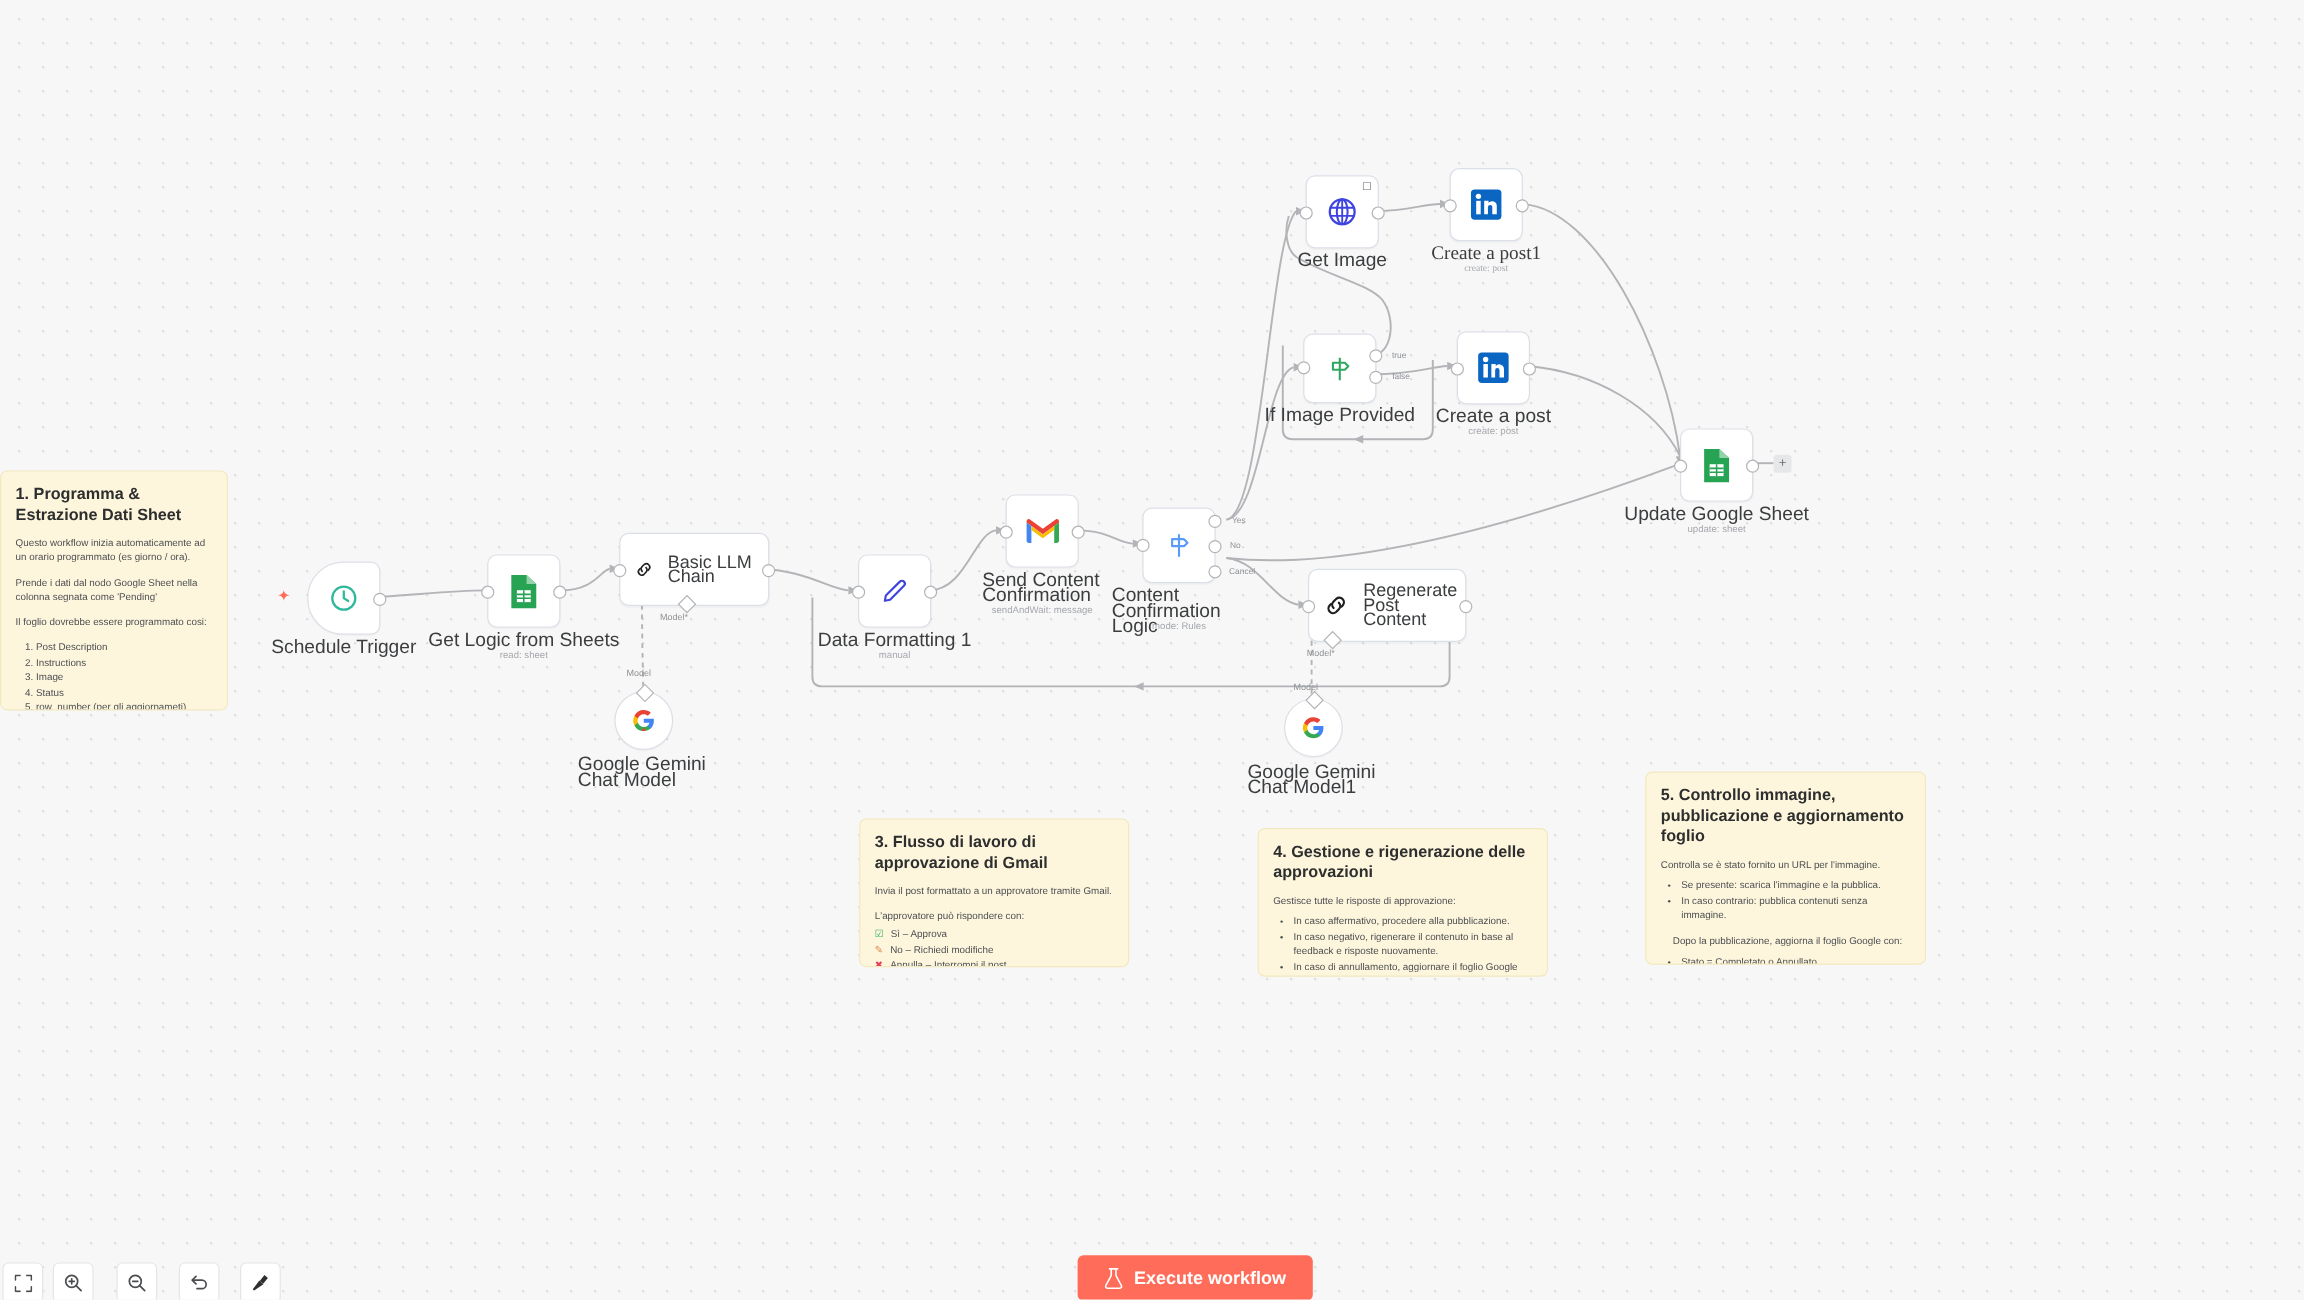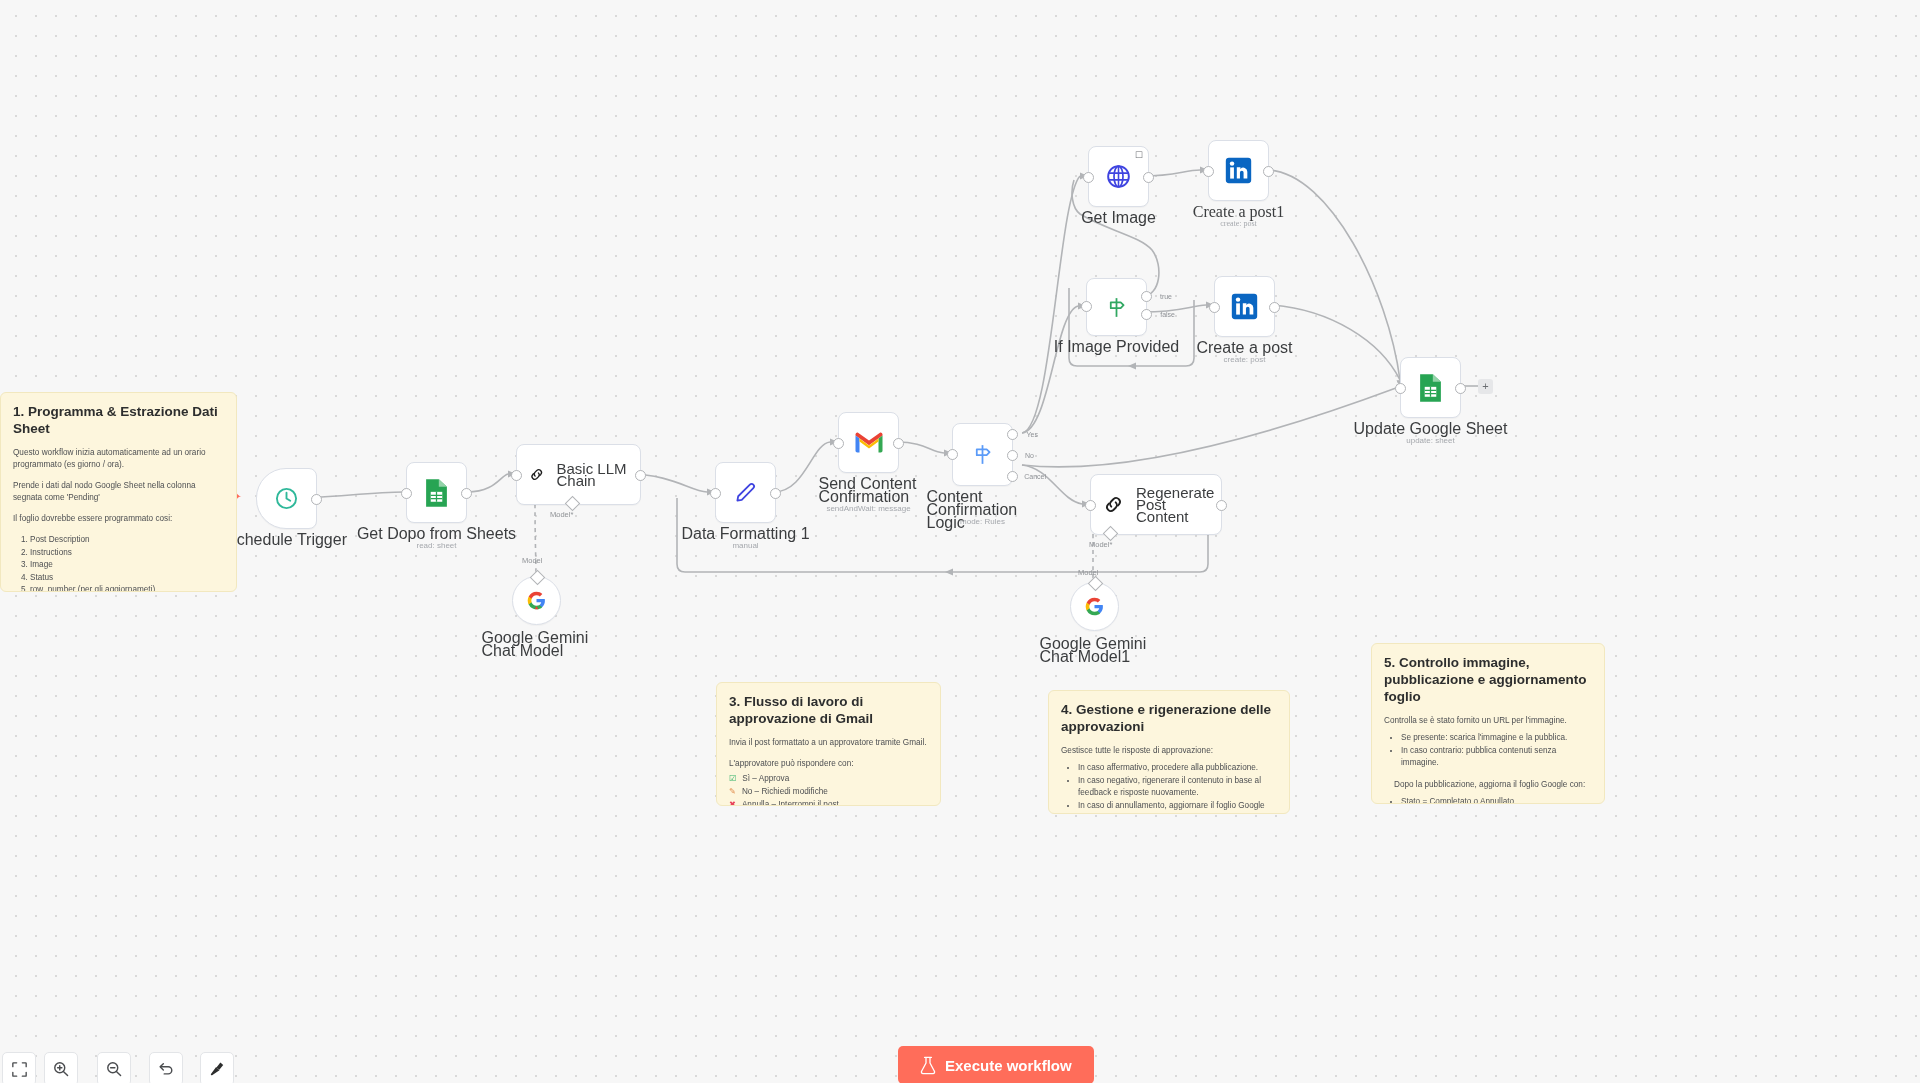--- a/index.html
+++ b/index.html
@@ -160,21 +160,21 @@
     <div class="node-box">
       <svg width="27" height="30" viewBox="0 0 22 26">
         <path d="M2 1 h11 l7 6.6 V25 H2 Z" fill="#27a453"></path>
         <path d="M13 1 l7 6.6 h-7 Z" fill="#94d3a9"></path>
         <rect x="6" y="12" width="10" height="8.6" fill="#fff"></rect>
         <path d="M6 15 h10 M6 17.8 h10 M11 12 v8.6" stroke="#27a453" stroke-width="1.1" fill="none"></path>
       </svg>
       <div class="dot in"></div>
       <div class="dot out"></div>
     </div>
-    <div class="node-label">Get Dopo from Sheets</div>
+    <div class="node-label">Get Logic from Sheets</div>
     <div class="node-sub" style="top:79px;">read: sheet</div>
   </div>
 
   <div class="node" style="left:516px;top:444px;">
     <div class="node-box wide">
       <svg width="21" height="21" viewBox="0 0 24 24">
         <path d="M9.5 14.5 a4.4 4.4 0 0 1 0-6.2 l2.6-2.6 a4.4 4.4 0 0 1 6.2 6.2 l-1.3 1.3" fill="none" stroke="#1f1f1f" stroke-width="2.1" stroke-linecap="round"></path>
         <path d="M14.5 9.5 a4.4 4.4 0 0 1 0 6.2 l-2.6 2.6 a4.4 4.4 0 0 1-6.2-6.2 l1.3-1.3" fill="none" stroke="#1f1f1f" stroke-width="2.1" stroke-linecap="round"></path>
       </svg>
       <div class="wide-title">Basic LLM Chain</div>
@@ -342,21 +342,21 @@
         <path d="M6 15 h10 M6 17.8 h10 M11 12 v8.6" stroke="#27a453" stroke-width="1.1" fill="none"></path>
       </svg>
       <div class="dot in"></div>
       <div class="dot out"></div>
     </div>
     <div class="plus-btn" style="left:78px;top:22px;">+</div>
     <div class="node-label">Update Google Sheet</div>
     <div class="node-sub" style="top:79px;">update: sheet</div>
   </div>
 
-  <div class="sticky" style="left:0px;top:392px;width:237px;height:200px;">
+  <div class="sticky" style="left:0px;top:392px;width:190px;height:200px;">
     <h3>1. Programma &amp; Estrazione Dati Sheet</h3>
     <p>Questo workflow inizia automaticamente ad un orario programmato (es giorno / ora).</p>
     <p>Prende i dati dal nodo Google Sheet nella colonna segnata come 'Pending'</p>
     <p>Il foglio dovrebbe essere programmato cosi:</p>
     <ol>
       <li>Post Description</li>
       <li>Instructions</li>
       <li>Image</li>
       <li>Status</li>
       <li>row_number (per gli aggiornameti)</li>

